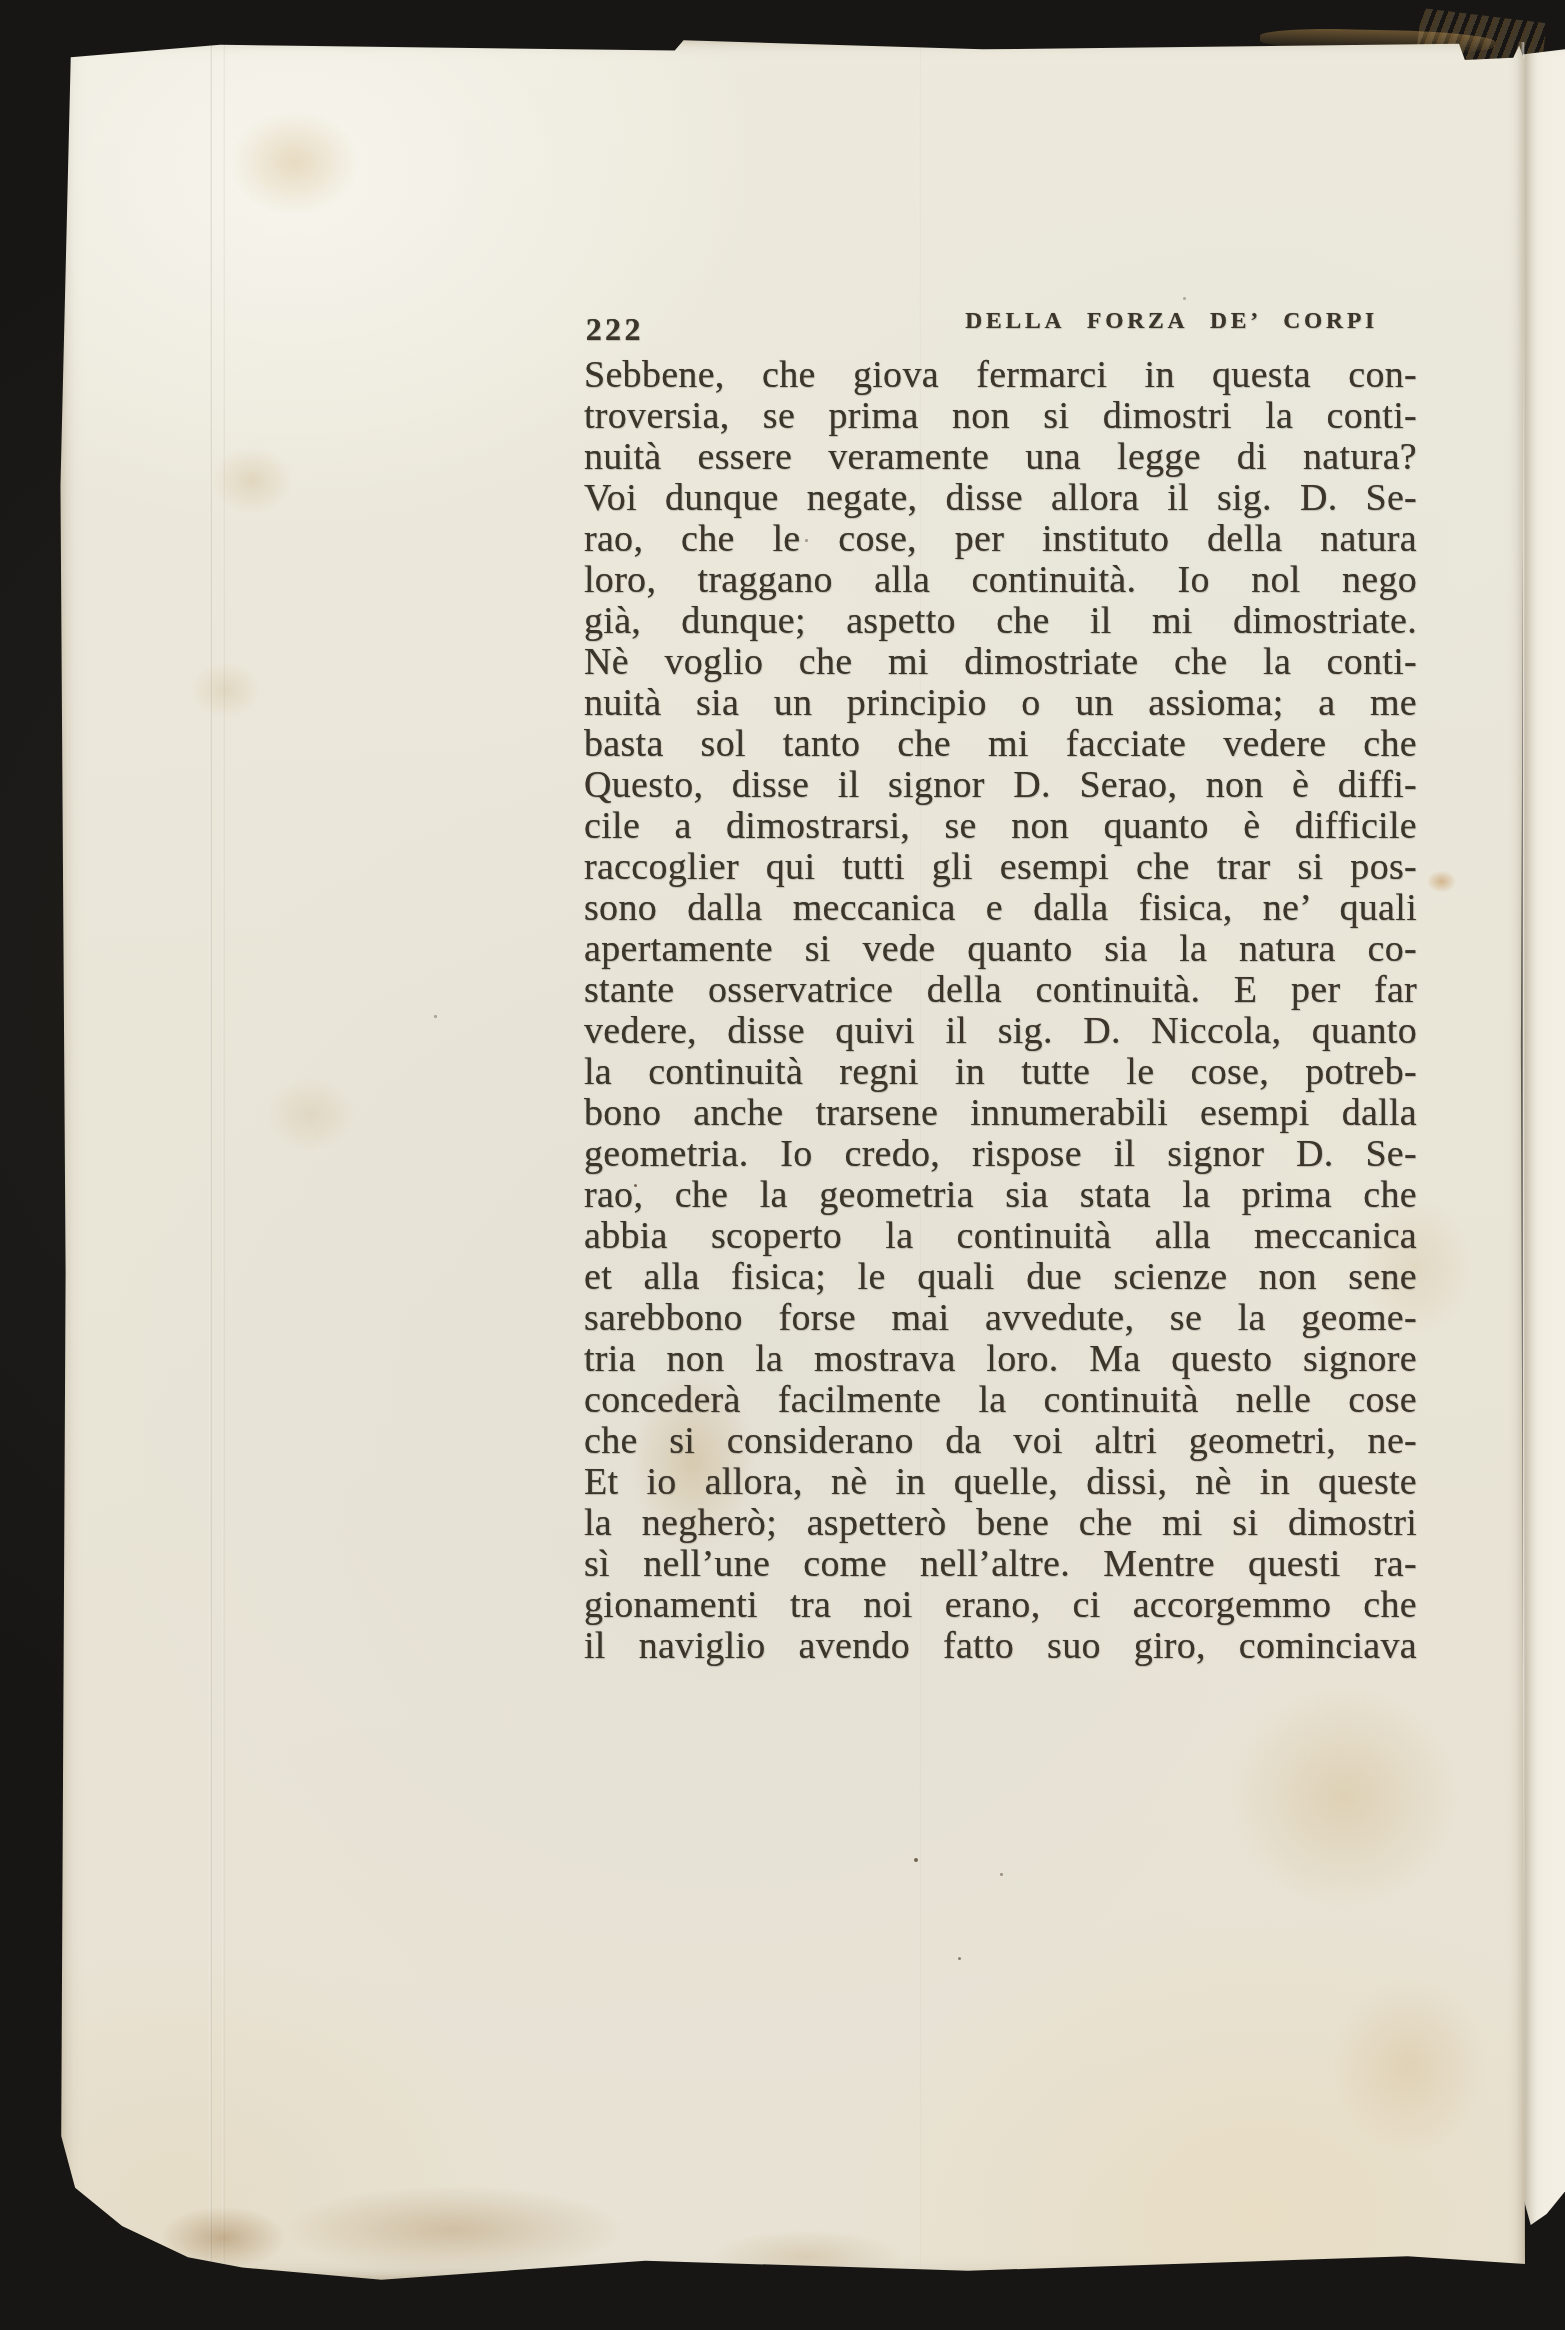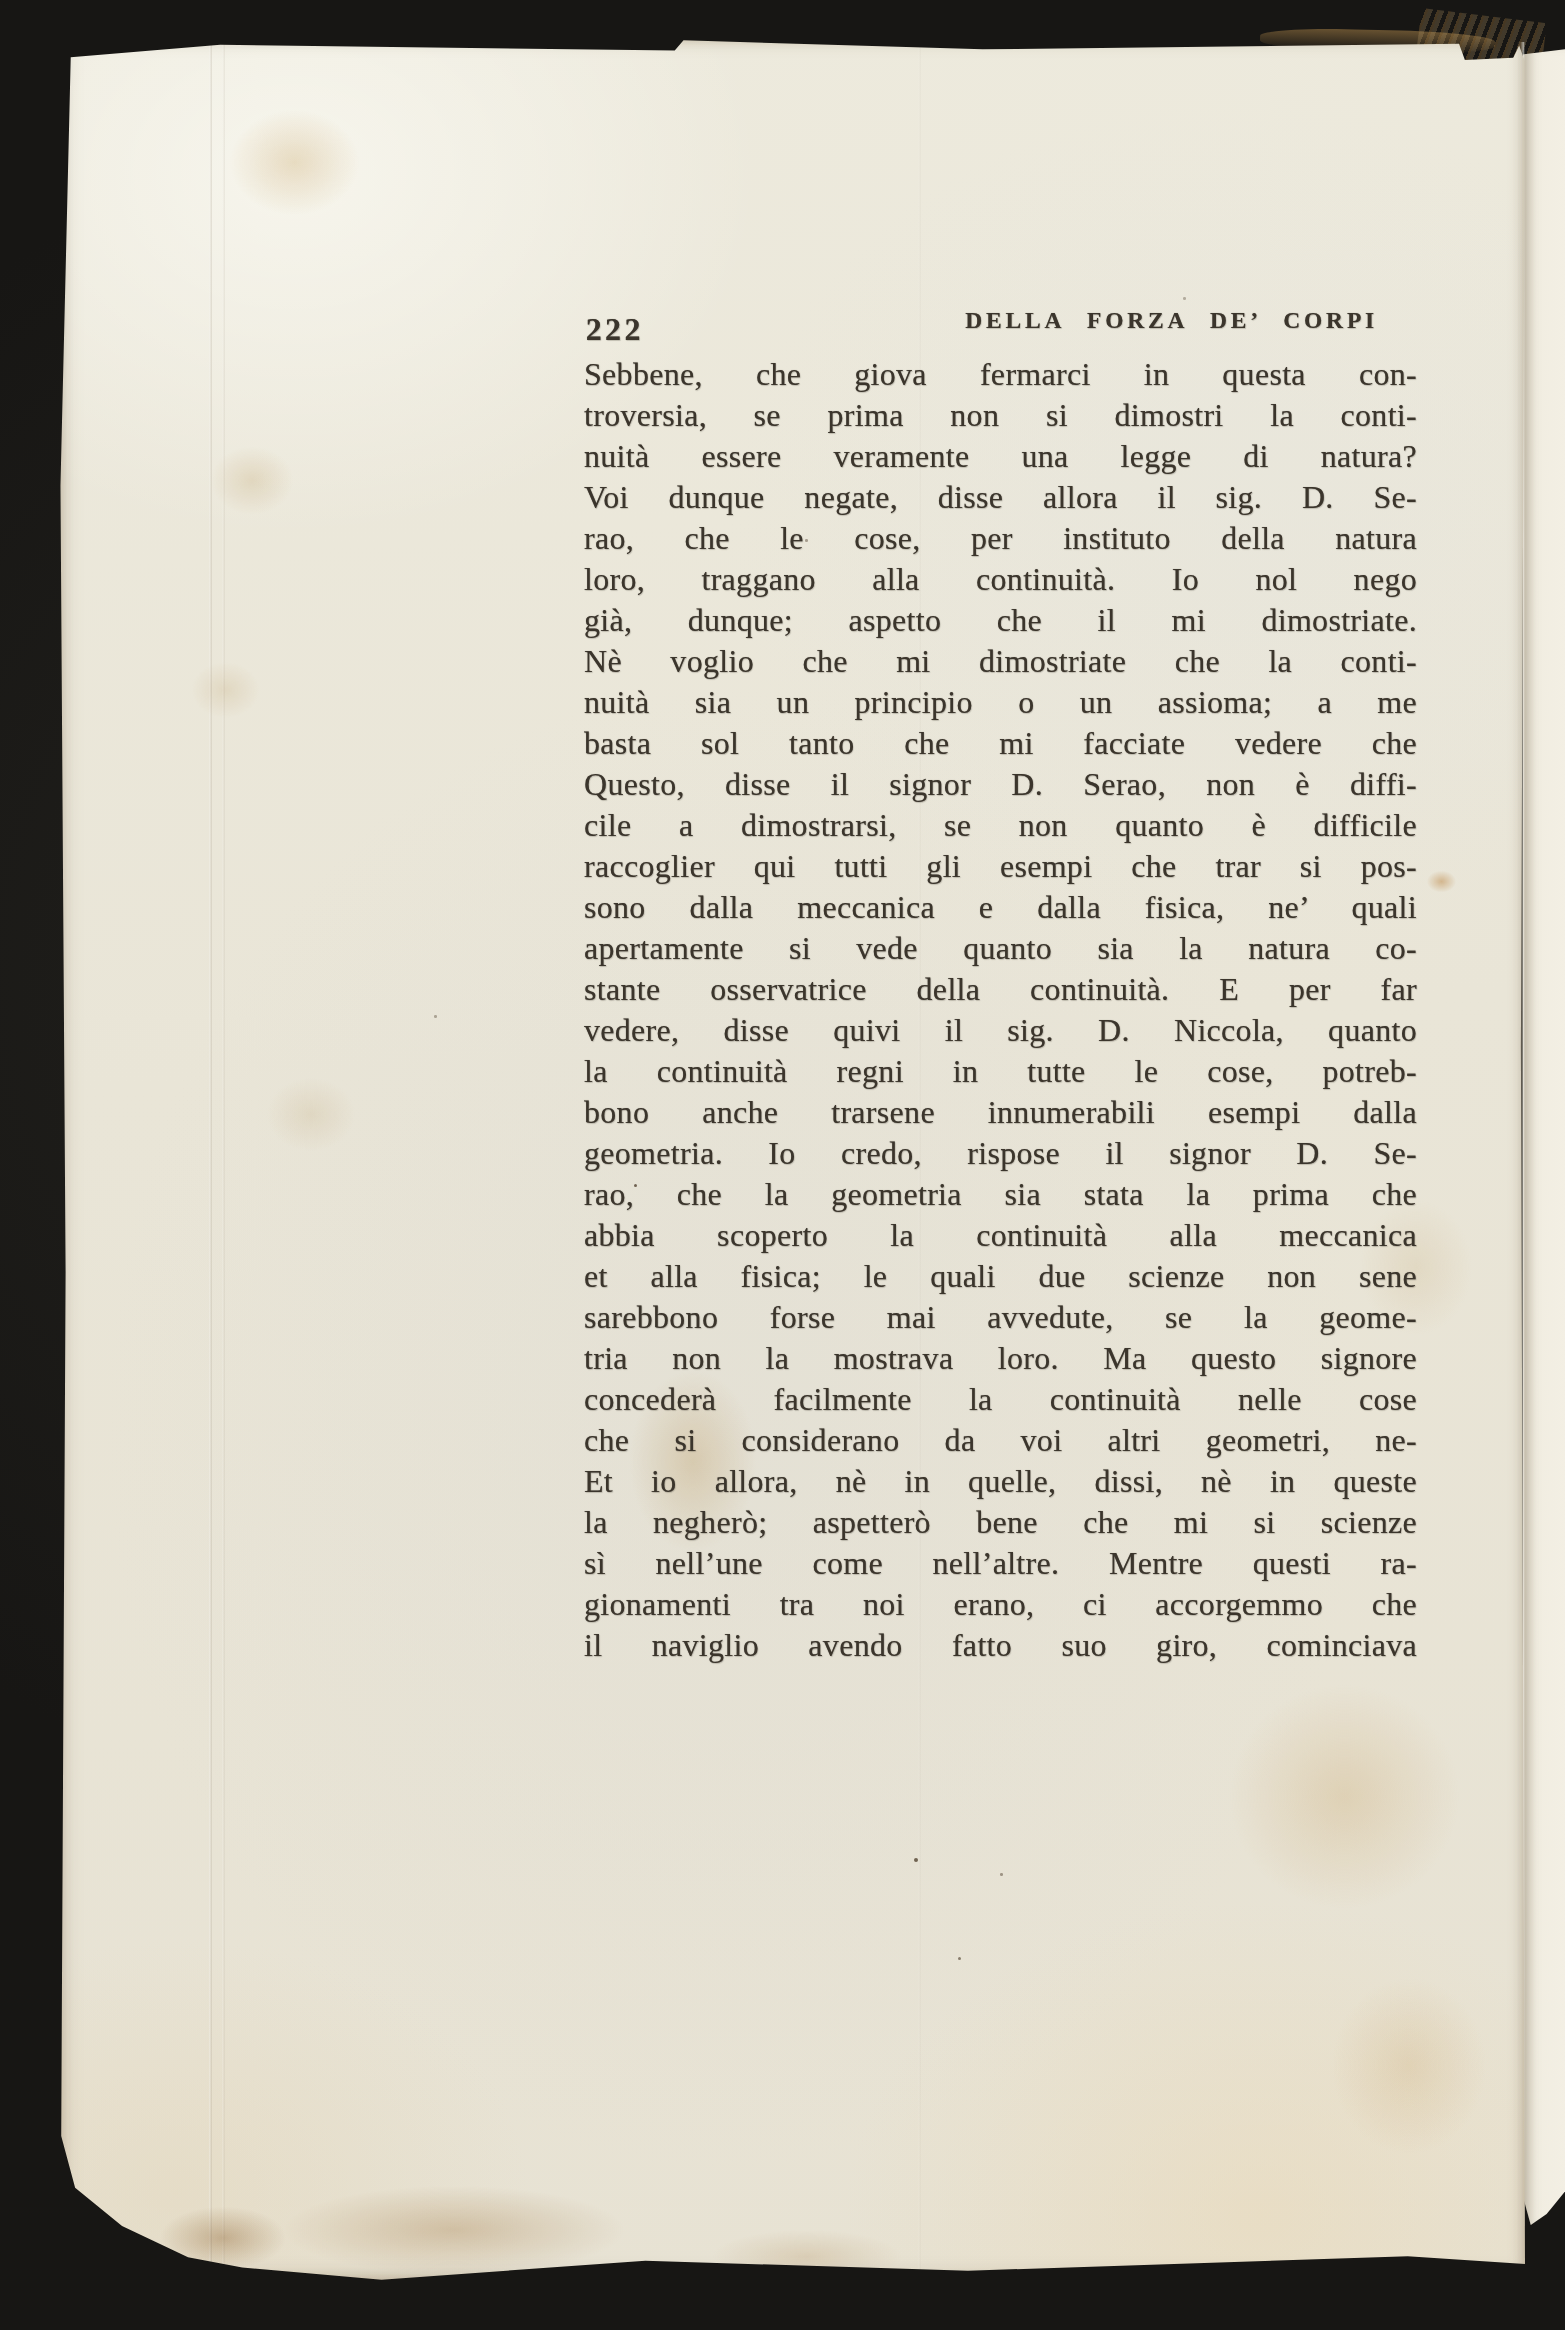--- a/index.html
+++ b/index.html
@@ -158,21 +158,21 @@
     font-size: 23.5px;
     font-weight: bold;
     letter-spacing: 3.8px;
     word-spacing: 13.4px;
     text-shadow: 0 0 0.8px rgba(59,53,44,0.6), 0.8px 0.8px 0.8px rgba(59,53,44,0.2);
   }
   .body-text {
     margin-top: 3.4px;
   }
   .body-line {
-    font-size: 32px;
+    font-size: 38px;
     line-height: 41px;
     letter-spacing: 0.3px;
     text-align: justify;
     text-align-last: justify;
     white-space: normal;
     text-shadow: 0 0 0.8px rgba(59,53,44,0.55), 0.7px 0.8px 1px rgba(59,53,44,0.22);
   }
 </style>
 </head>
 <body>
@@ -239,21 +239,21 @@
           <div class="body-line">bono anche trarsene innumerabili esempi dalla</div>
           <div class="body-line">geometria. Io credo, rispose il signor D. Se-</div>
           <div class="body-line">rao, che la geometria sia stata la prima che</div>
           <div class="body-line">abbia scoperto la continuità alla meccanica</div>
           <div class="body-line">et alla fisica; le quali due scienze non sene</div>
           <div class="body-line">sarebbono forse mai avvedute, se la geome-</div>
           <div class="body-line">tria non la mostrava loro. Ma questo signore</div>
           <div class="body-line">concederà facilmente la continuità nelle cose</div>
           <div class="body-line">che si considerano da voi altri geometri, ne-</div>
           <div class="body-line">Et io allora, nè in quelle, dissi, nè in queste</div>
-          <div class="body-line">la negherò; aspetterò bene che mi si scienze</div>
+          <div class="body-line">la negherò; aspetterò bene che mi si dimostri</div>
           <div class="body-line">sì nell’une come nell’altre. Mentre questi ra-</div>
           <div class="body-line">gionamenti tra noi erano, ci accorgemmo che</div>
           <div class="body-line">il naviglio avendo fatto suo giro, cominciava</div>
         </div>
     </div>
 
   </div>
 </div>
 
 

